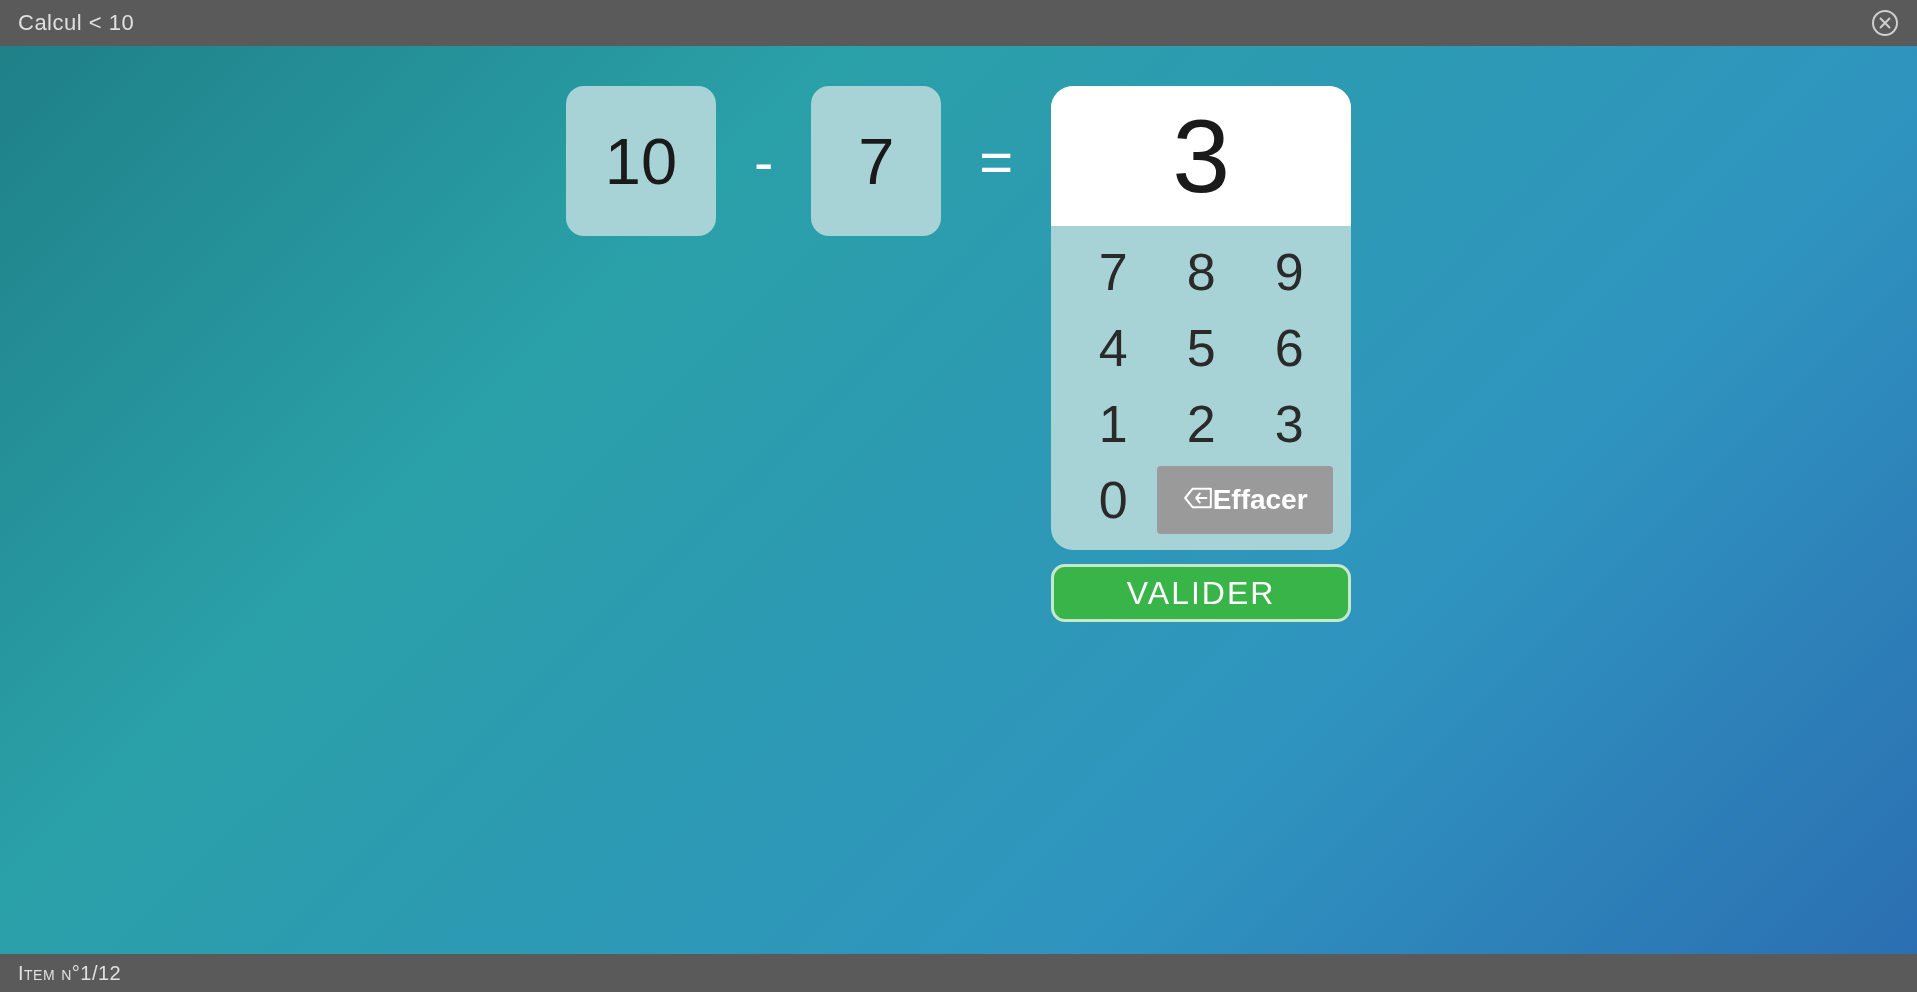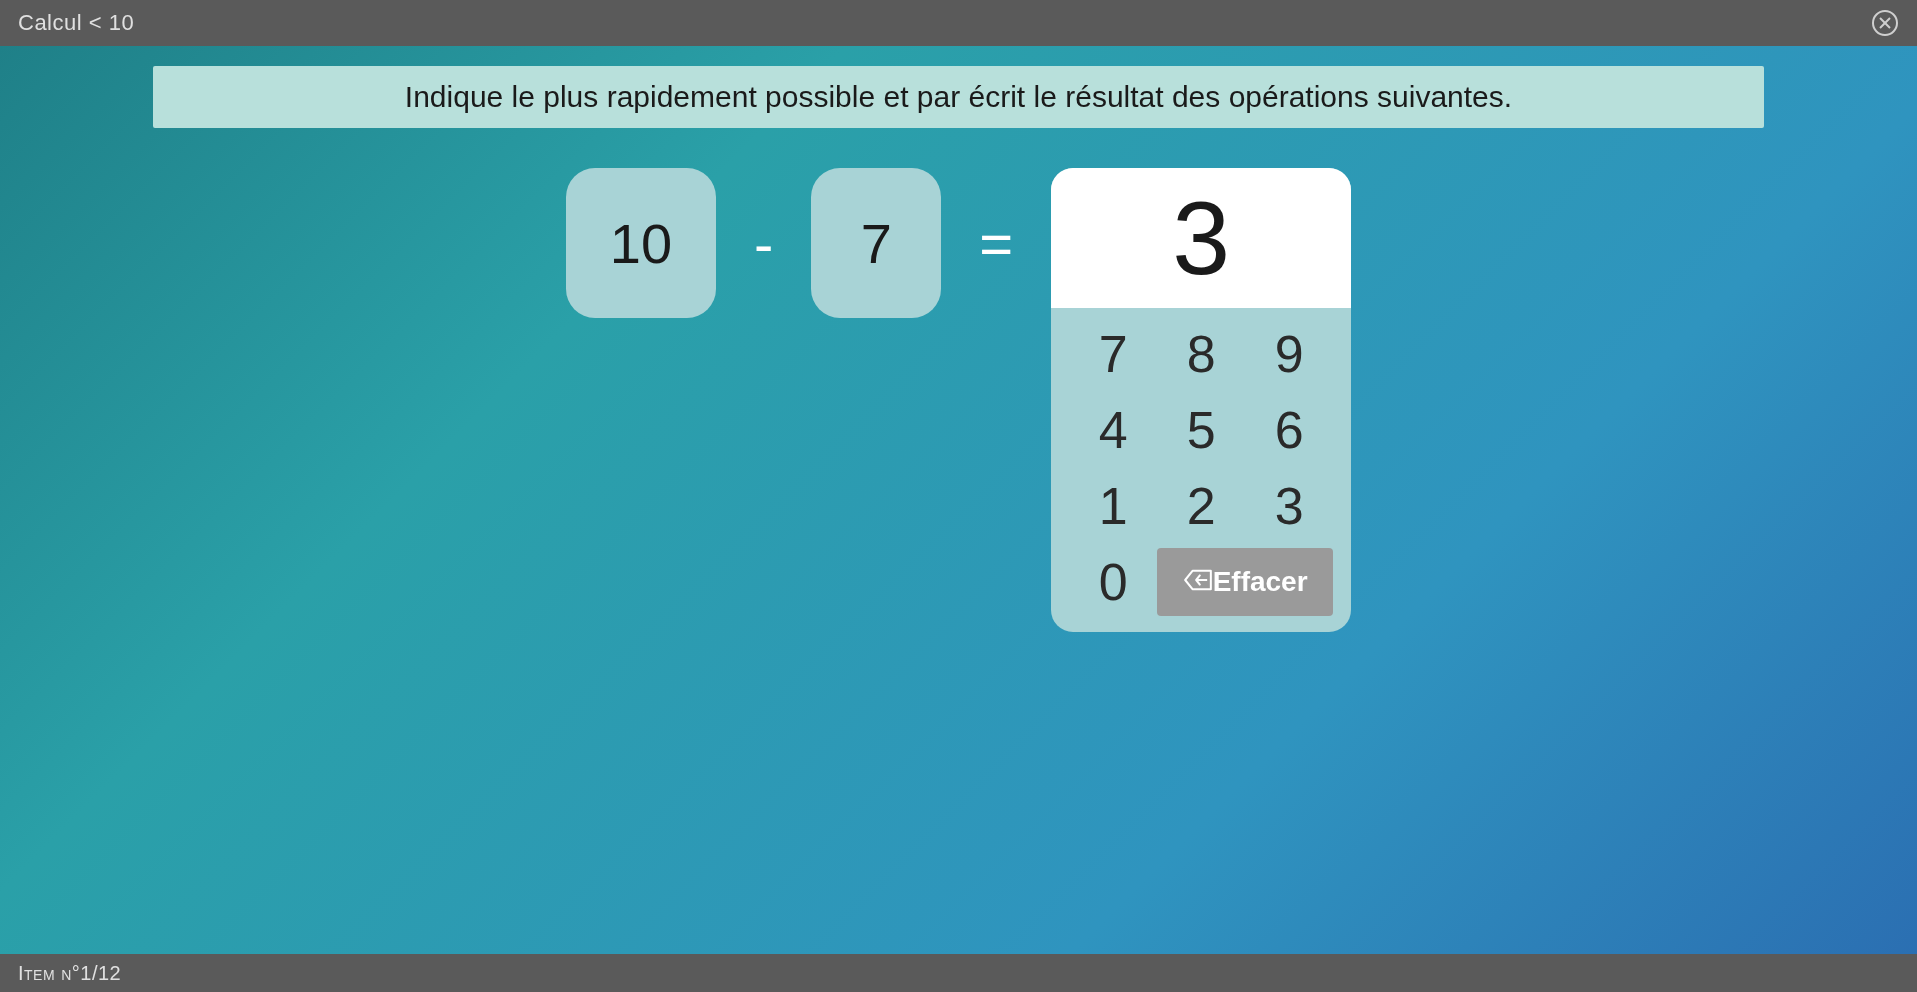--- a/index.html
+++ b/index.html
@@ -42,27 +42,27 @@
     border-radius: 2px;
   }
   .equation-row {
     margin-top: 40px;
     display: flex;
     align-items: flex-start;
     gap: 28px;
   }
   .operand-tile {
     background: #a8d3d6;
-    border-radius: 29px;
+    border-radius: 18px;
     width: 130px;
     height: 150px;
     display: flex;
     align-items: center;
     justify-content: center;
-    font-size: 56px;
+    font-size: 65px;
     color: #1a1a1a;
     font-weight: 200;
   }
   .operand-tile.wide { width: 150px; }
   .op-symbol {
     height: 150px;
     display: flex;
     align-items: center;
     font-size: 58px;
     color: #fff;
@@ -162,21 +162,20 @@
   <span class="close-icon">
     <svg viewBox="0 0 28 28" width="28" height="28">
       <circle cx="14" cy="14" r="12" fill="none" stroke="#cfcfcf" stroke-width="2"></circle>
       <line x1="9" y1="9" x2="19" y2="19" stroke="#cfcfcf" stroke-width="2"></line>
       <line x1="19" y1="9" x2="9" y2="19" stroke="#cfcfcf" stroke-width="2"></line>
     </svg>
   </span>
 </div>
 
 <div class="stage">
-  <div class="instruction-banner">Indique le plus rapidement possible et par écrit le résultat des opérations suivantes.</div>
 
   <div class="equation-row">
     <div class="operand-tile wide">10</div>
     <div class="op-symbol">-</div>
     <div class="operand-tile">7</div>
     <div class="op-symbol">=</div>
 
     <div class="side-col">
       <div class="keypad-panel">
         <div class="keypad-display">3</div>
@@ -196,19 +195,20 @@
               <svg viewBox="0 0 32 24" width="30" height="22">
                 <path d="M10 2 L30 2 L30 22 L10 22 L2 12 Z" fill="none" stroke="#fff" stroke-width="2.2" stroke-linejoin="round"></path>
                 <line x1="14" y1="12" x2="26" y2="12" stroke="#fff" stroke-width="2.2"></line>
                 <polyline points="18,7 14,12 18,17" fill="none" stroke="#fff" stroke-width="2.2" stroke-linejoin="round" stroke-linecap="round"></polyline>
               </svg>
             </span>
             <span>Effacer</span>
           </div>
         </div>
       </div>
+      <div class="validate-btn">VALIDER</div>
     </div>
   </div>
 </div>
 
 <div class="bottombar">
   <span>Item n°1/12</span>
 </div>
 
 </body></html>

